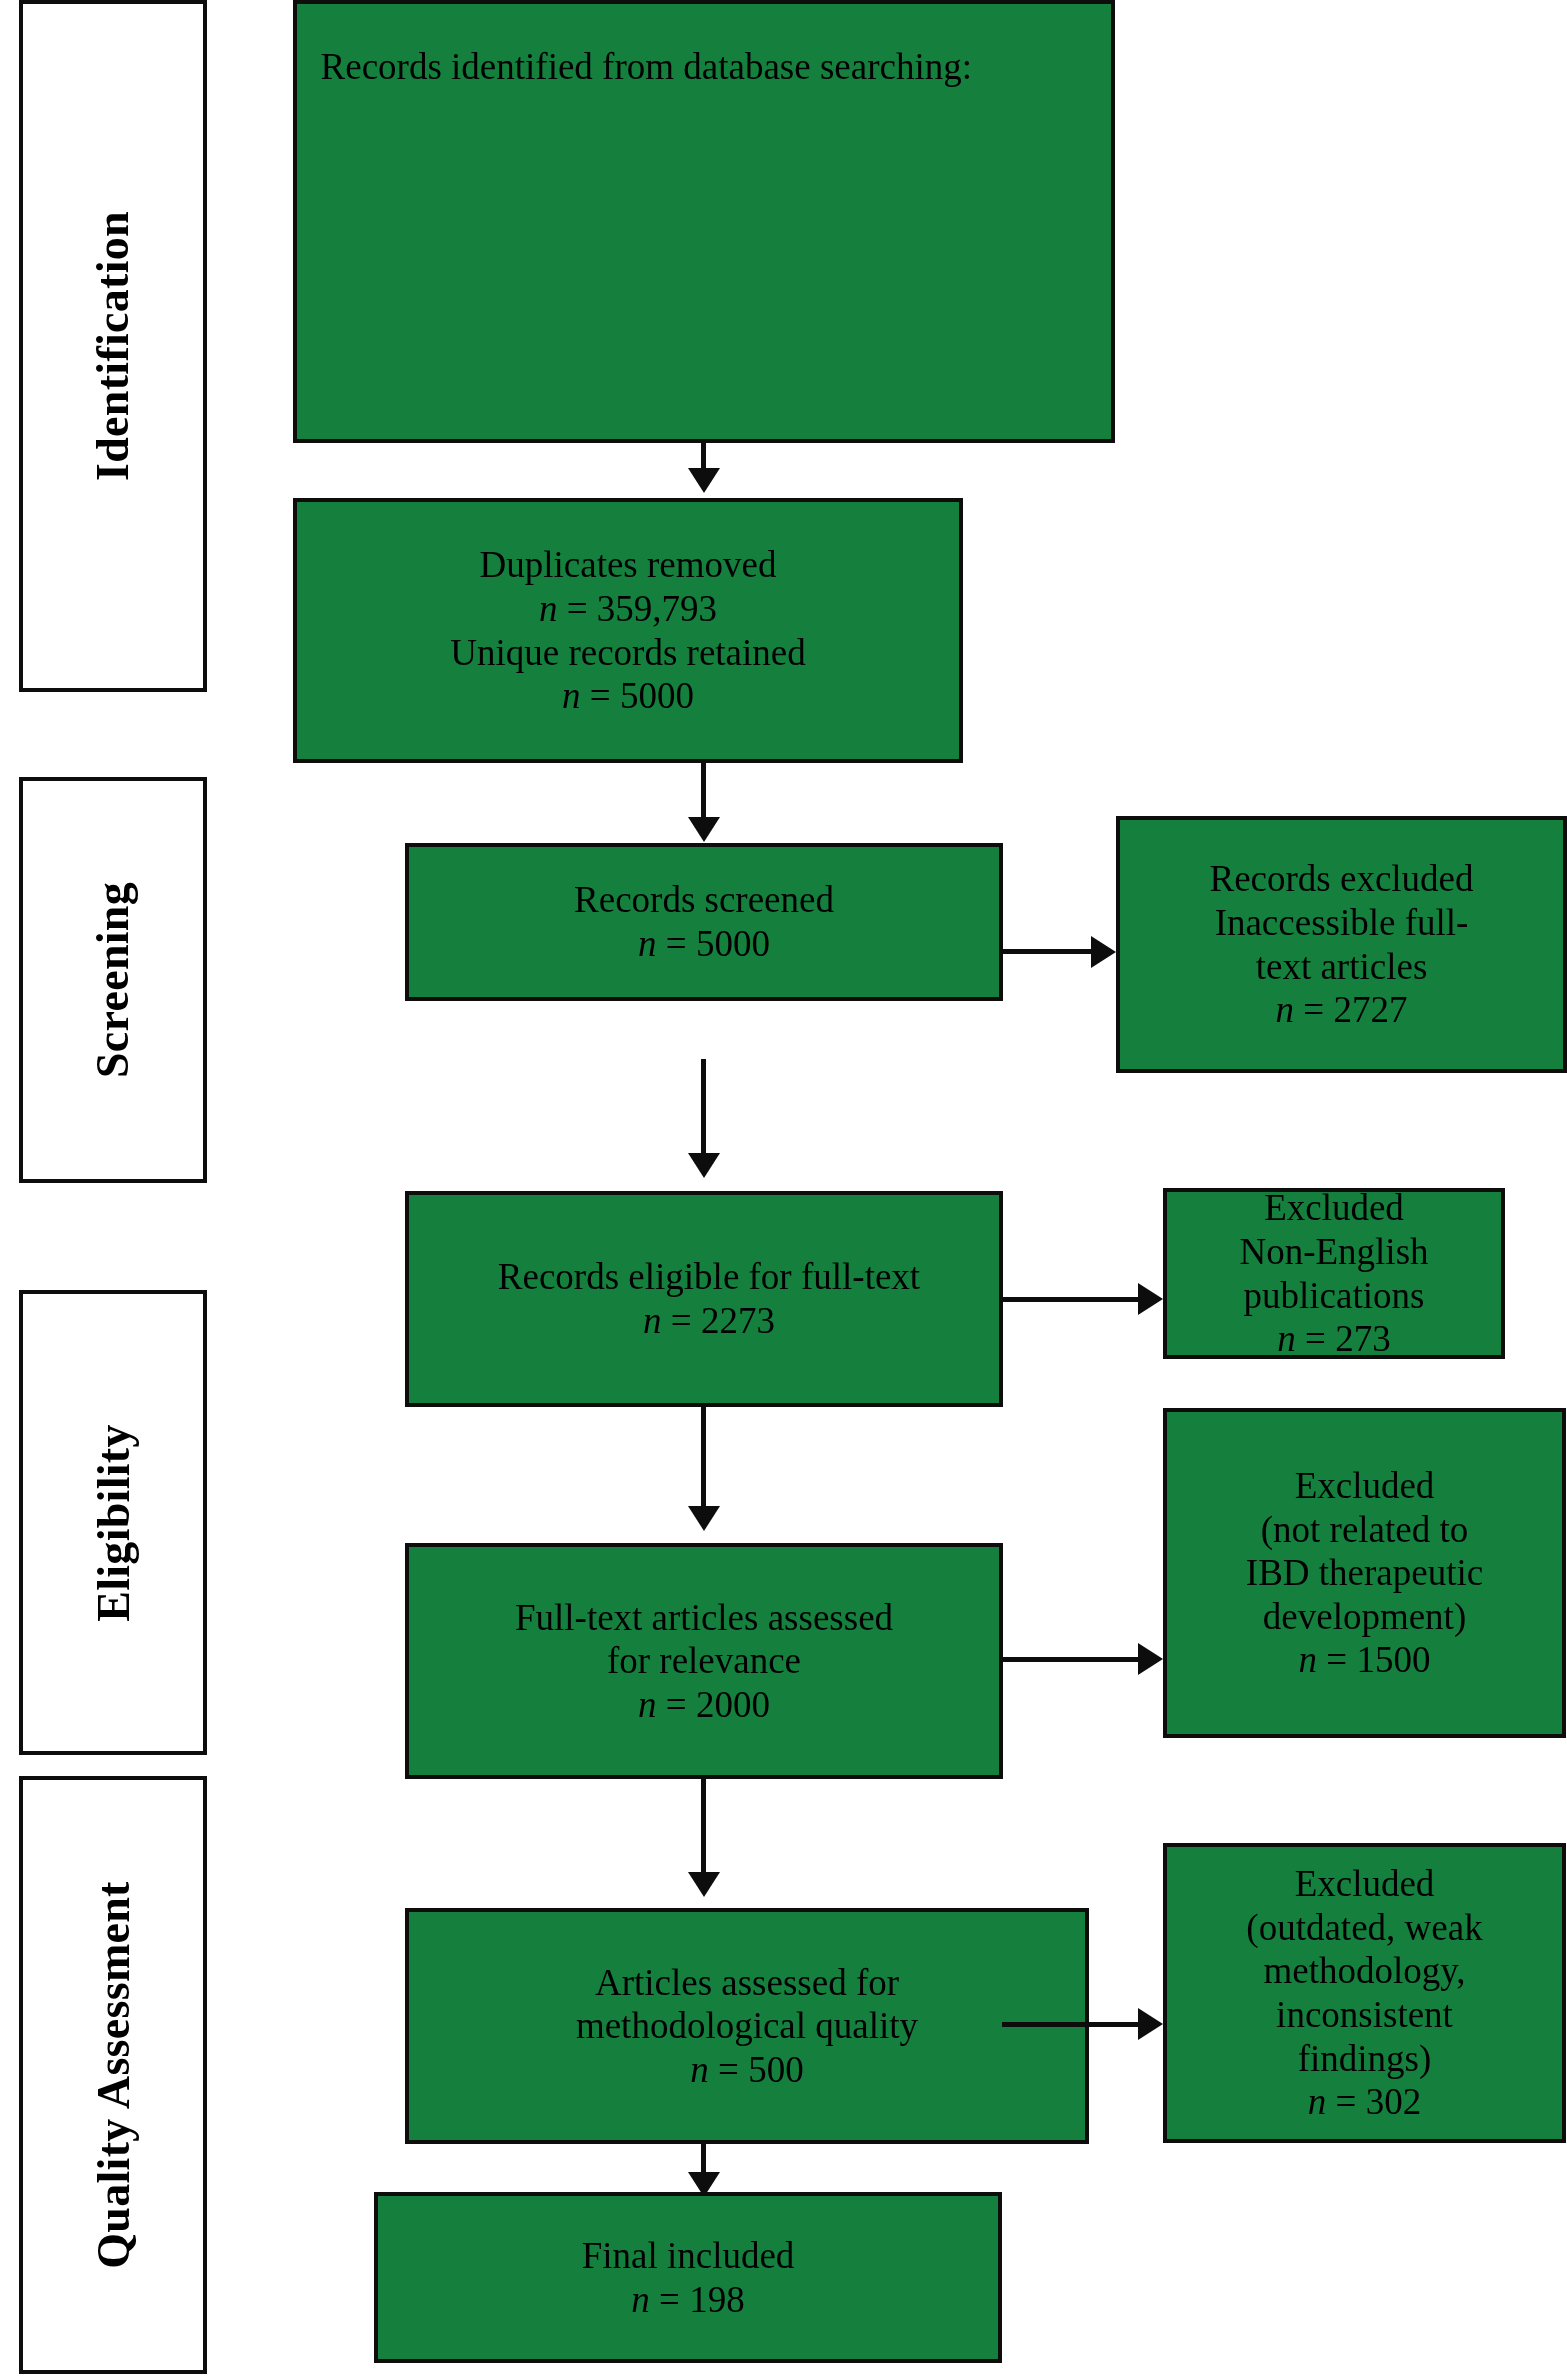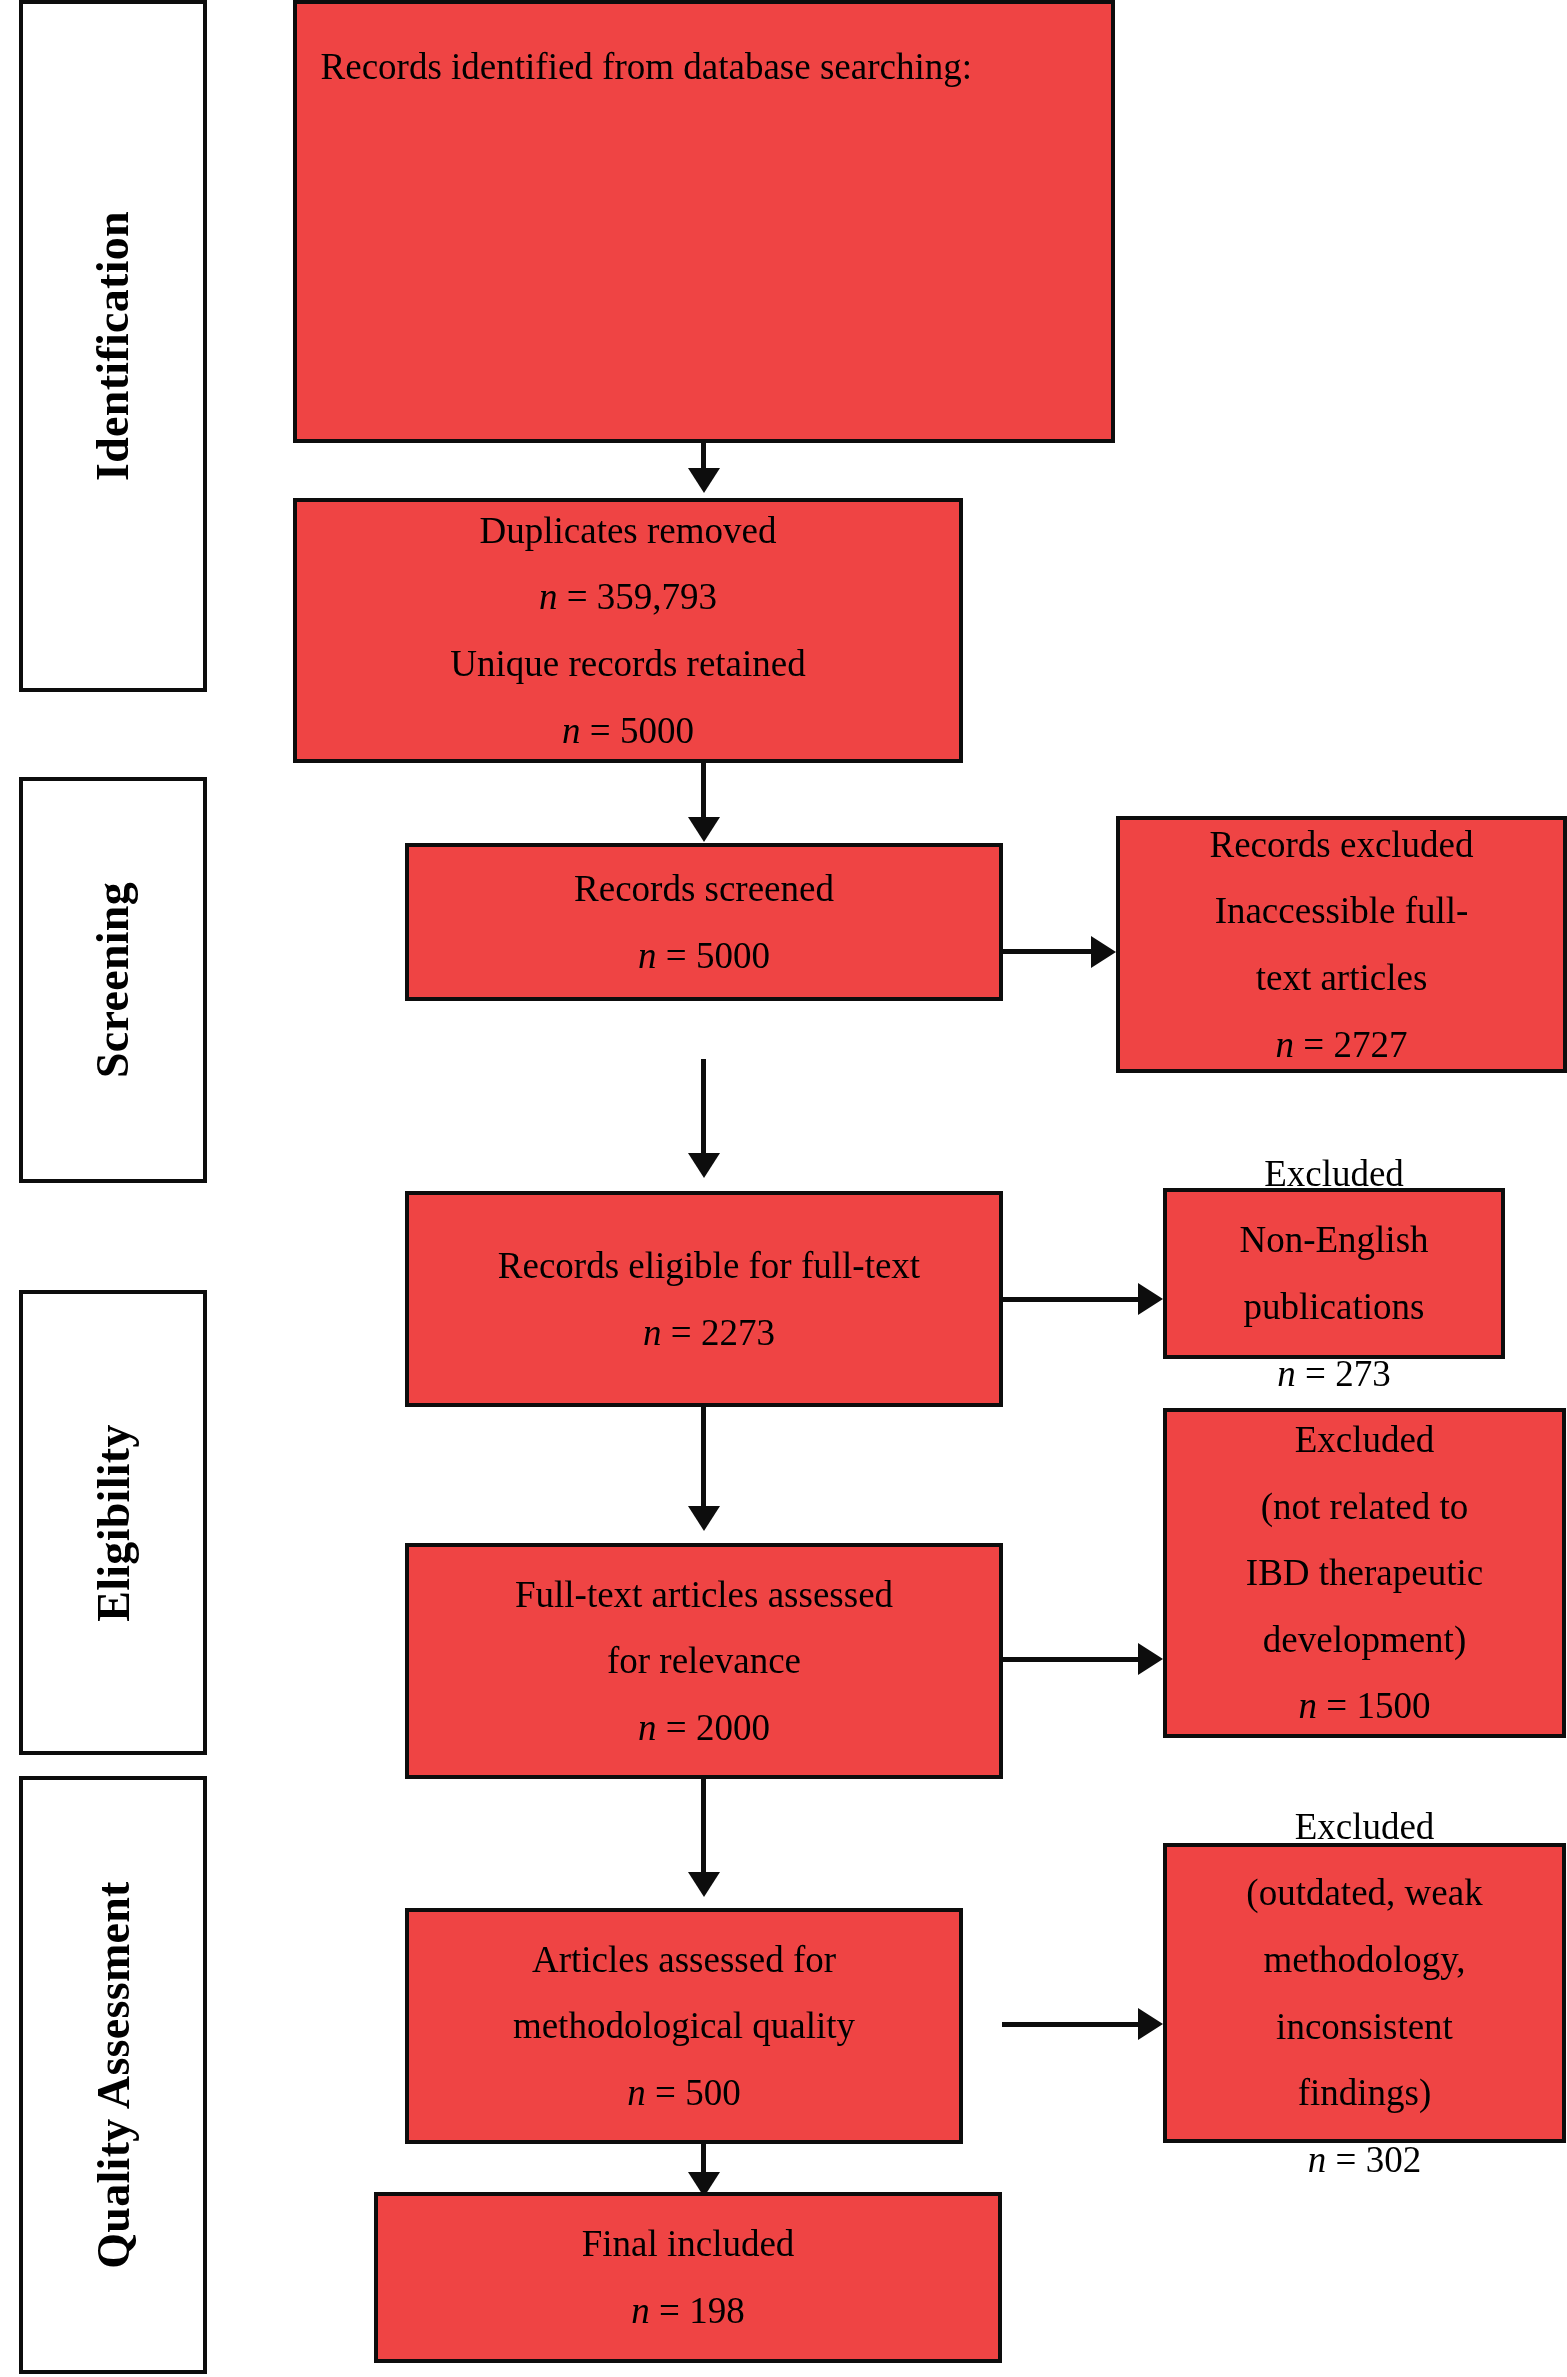--- a/index.html
+++ b/index.html
@@ -14,30 +14,29 @@
     background: #ffffff;
     font-family: "Liberation Serif", "DejaVu Serif", serif;
     color: #000000;
     overflow: hidden;
   }
 
   
   .box {
     position: absolute;
     box-sizing: border-box;
-    background: #ef4444;
+    background: #15803d;
     border: 4.1px solid #0d0d0d;
     display: flex;
     flex-direction: column;
     align-items: center;
     justify-content: center;
     text-align: center;
     line-height: 1.18;
     font-size: 37px;
-    gap: 23px;
   }
   .box.left-align {
     align-items: flex-start;
     justify-content: flex-start;
     text-align: left;
   }
 
   
   .stage {
     position: absolute;
@@ -207,21 +206,21 @@
     <span class="wrapline">Excluded</span>
     <span class="wrapline">(not related to</span>
     <span class="wrapline">IBD therapeutic</span>
     <span class="wrapline">development)</span>
     <span class="line"><span class="ital">n</span><span> = 1500</span></span>
   </div>
 
   <div class="vline" style="left:701px; top:1779px; height:97px;"></div>
   <div class="varrow" style="left:688px; top:1872px;"></div>
 
-  <div class="box" style="left:405px; top:1908px; width:558px; height:236px;">
+  <div class="box" style="left:405px; top:1908px; width:684px; height:236px;">
     <span class="line">Articles assessed for</span>
     <span class="line">methodological quality</span>
     <span class="line"><span class="ital">n</span><span> = 500</span></span>
   </div>
 
   <div class="hline" style="left:1002px; top:2022px; width:138px;"></div>
   <div class="harrow" style="left:1138px; top:2008px;"></div>
 
   <div class="box" style="left:1163px; top:1843px; width:403px; height:300px;">
     <span class="wrapline">Excluded</span>

